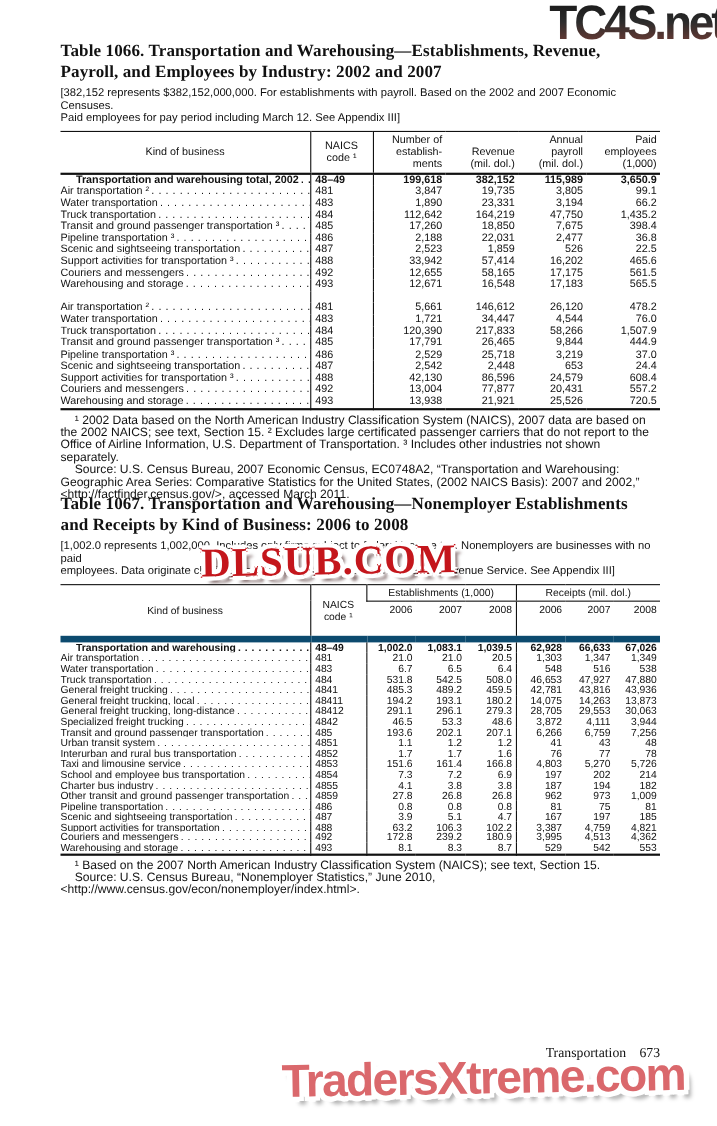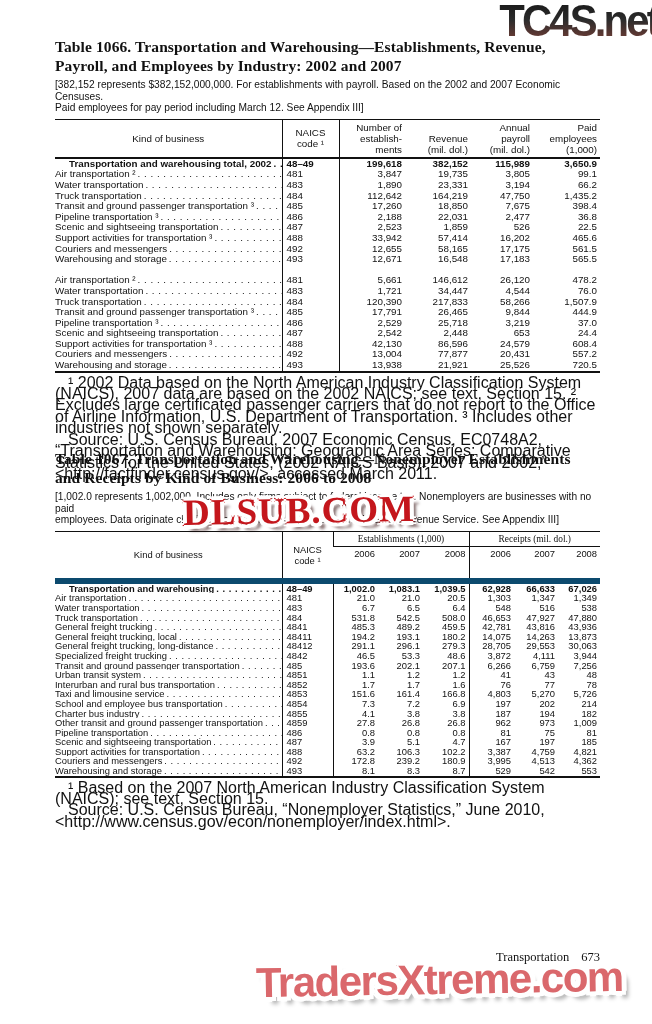--- a/index.html
+++ b/index.html
@@ -24,25 +24,25 @@
   #t1067 td{height:9.6px;line-height:9.6px;padding:0;}
   td.num{text-align:right;padding-right:3px !important;font-variant-numeric:tabular-nums;}
   td.naics{padding-left:4px !important;}
   tr.bold td{font-weight:bold;}
   tr.spacer td{height:5px;line-height:5px;}
   .lblwrap{display:flex;overflow:hidden;white-space:nowrap;}
   tr.bold .lblwrap{padding-left:14px;}
   .leader{flex:1;overflow:hidden;margin-left:2px;}
   .leader::after{content:". . . . . . . . . . . . . . . . . . . . . . . . . . . . . . . . . . . . . . . . . . . . . . . . . . . . . . . . . . . .";letter-spacing:.5px;}
   
-  #t1067 thead th.grp{border-bottom:1px solid #111;text-align:center;padding:1px 0;height:12px;line-height:12px;font-family:Liberation Serif, serif;}
+  #t1067 thead th.grp{border-bottom:1px solid #111;text-align:center;padding:1px 0;height:12px;line-height:12px;}
   #t1067 thead th.yr{text-align:right;padding:1px 3px 18px 0;height:12px;line-height:12px;}
   #t1067 thead th.th-kind,#t1067 thead th.th-naics{height:13px;}
   #t1067 tbody tr:first-child td{border-top:6px solid #0c4a6e;}
-  .footnotes{margin-top:4px;font-size:16px;line-height:11.4px;}
+  .footnotes{margin-top:4px;font-size:11px;line-height:11.4px;}
   .footnotes p{margin:0;text-indent:13px;}
   
   .footer-right{position:absolute;top:950px;right:52px;font-size:12.5px;color:#111;font-family:Liberation Serif, serif;}
   .footer-right .pageno{margin-left:12px;}
   .footer-left{position:absolute;top:964px;left:55px;font-size:10px;color:#111;}
   
   .wm{position:absolute;z-index:10;white-space:nowrap;pointer-events:none;}
   .wm-top{top:-4px;right:-6px;font-family:"Liberation Sans",sans-serif;font-weight:900;
     font-size:44px;letter-spacing:-3px;transform:scaleX(.95);transform-origin:right top;
     background:linear-gradient(180deg,#161616 5%,#2c2c2c 48%,#5d3833 78%,#94584d 100%);

